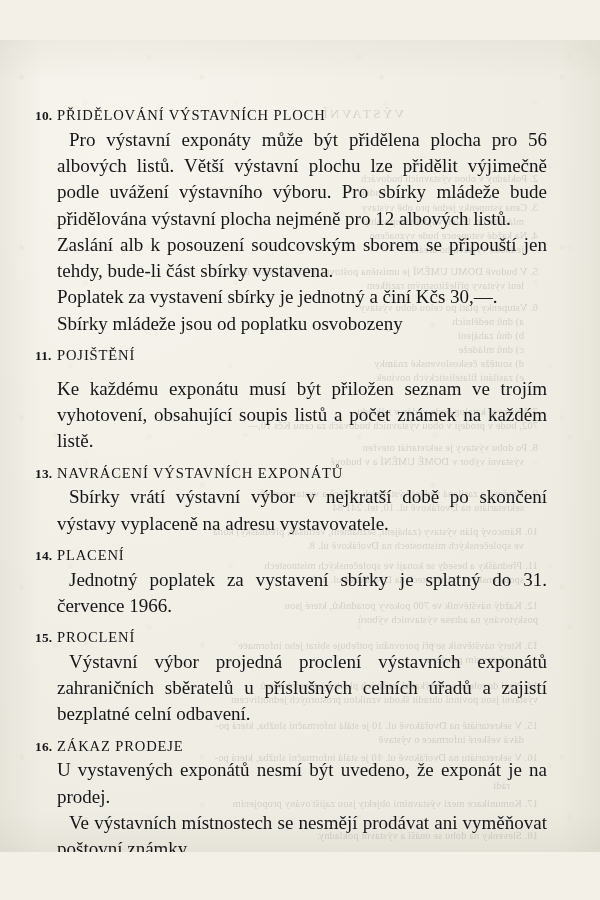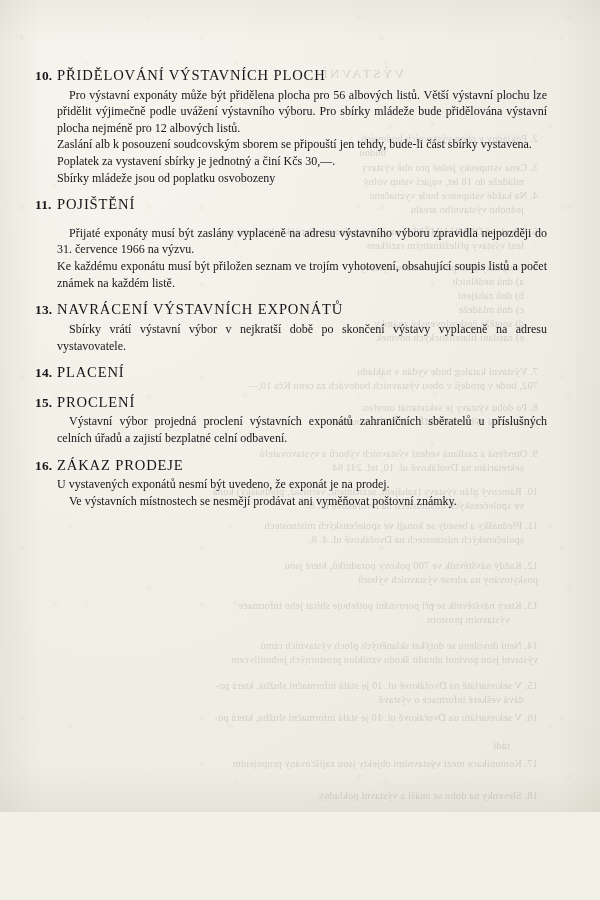--- a/index.html
+++ b/index.html
@@ -16,20 +16,21 @@
   }
 
   
   #page {
     position: relative;
     width: 600px;
     height: 812px;
     background:
       radial-gradient(ellipse at 20% 12%, #f6f4ec 0%, #f1efe6 45%, #ece9df 100%);
     overflow: hidden;
+    margin-top: 40px;
   }
 
   
   #grain {
     position: absolute;
     inset: 0;
     pointer-events: none;
     opacity: .5;
     background-image:
       radial-gradient(circle at 12% 22%, rgba(180,172,150,.16) 0 2px, transparent 3px),
@@ -99,21 +100,21 @@
   }
   .heading .htext {
     flex: 1 1 auto;
     letter-spacing: .85px;
     font-weight: normal;
   }
 
   .para {
     margin: 0 0 0 22px;
     width: 490px;
-    font-size: 12px;
+    font-size: 19px;
     line-height: 1.385;
     text-align: justify;
     text-justify: inter-word;
     text-indent: 12px;
     hyphens: manual;
   }
   .para.cont { text-indent: 0; }
   .gap-m { height: 9px; }
 
   
@@ -187,37 +188,37 @@
       </div>
       <div class="gap-m"></div>
       <div class="section">
         <div class="heading">
           <span class="num">11.</span>
           <span class="htext">POJIŠTĚNÍ</span>
         </div>
       </div>
       <div class="gap-m"></div>
       <div class="section">
-        <p class="para">Přijaté exponáty musí být zaslány vyplaceně na adresu výstavního výboru zpravidla nejpozději do 31. července 1966 na výzvu.</p>
         <p class="para cont">Ke každému exponátu musí být přiložen seznam ve trojím vyhotovení, obsahující soupis listů a počet známek na každém listě.</p>
       </div>
       <div class="gap-m"></div>
       <div class="section">
         <div class="heading">
           <span class="num">13.</span>
           <span class="htext">NAVRÁCENÍ VÝSTAVNÍCH EXPONÁTŮ</span>
         </div>
         <p class="para">Sbírky vrátí výstavní výbor v nejkratší době po skončení výstavy vyplaceně na adresu vystavovatele.</p>
       </div>
       <div class="gap-m"></div>
       <div class="section">
         <div class="heading">
           <span class="num">14.</span>
           <span class="htext">PLACENÍ</span>
         </div>
+        <p class="para">Jednotný poplatek za vystavení sbírky je splatný do 31. července 1966.</p>
       </div>
       <div class="gap-m"></div>
       <div class="section">
         <div class="heading">
           <span class="num">15.</span>
           <span class="htext">PROCLENÍ</span>
         </div>
         <p class="para">Výstavní výbor projedná proclení výstavních exponátů zahraničních sběratelů u příslušných celních úřadů a zajistí bezplatné celní odbavení.</p>
       </div>
       <div class="gap-m"></div>

